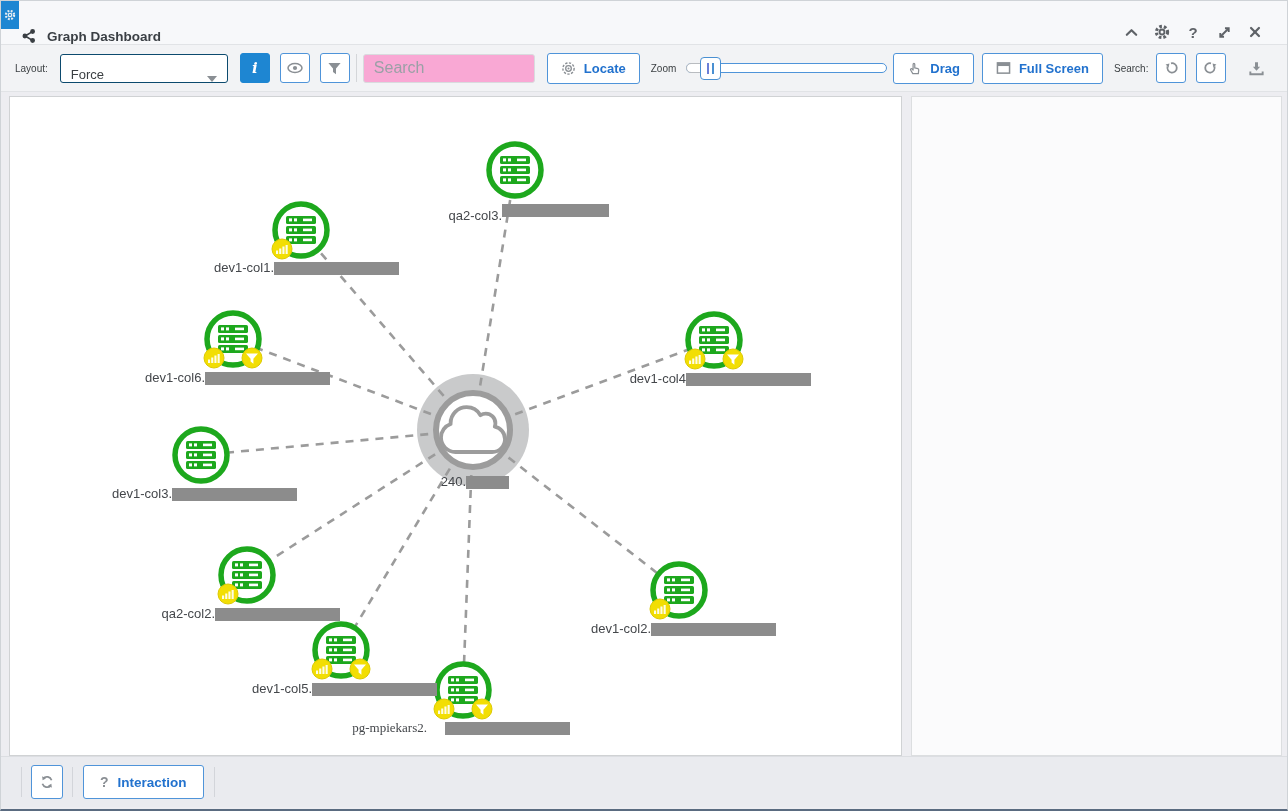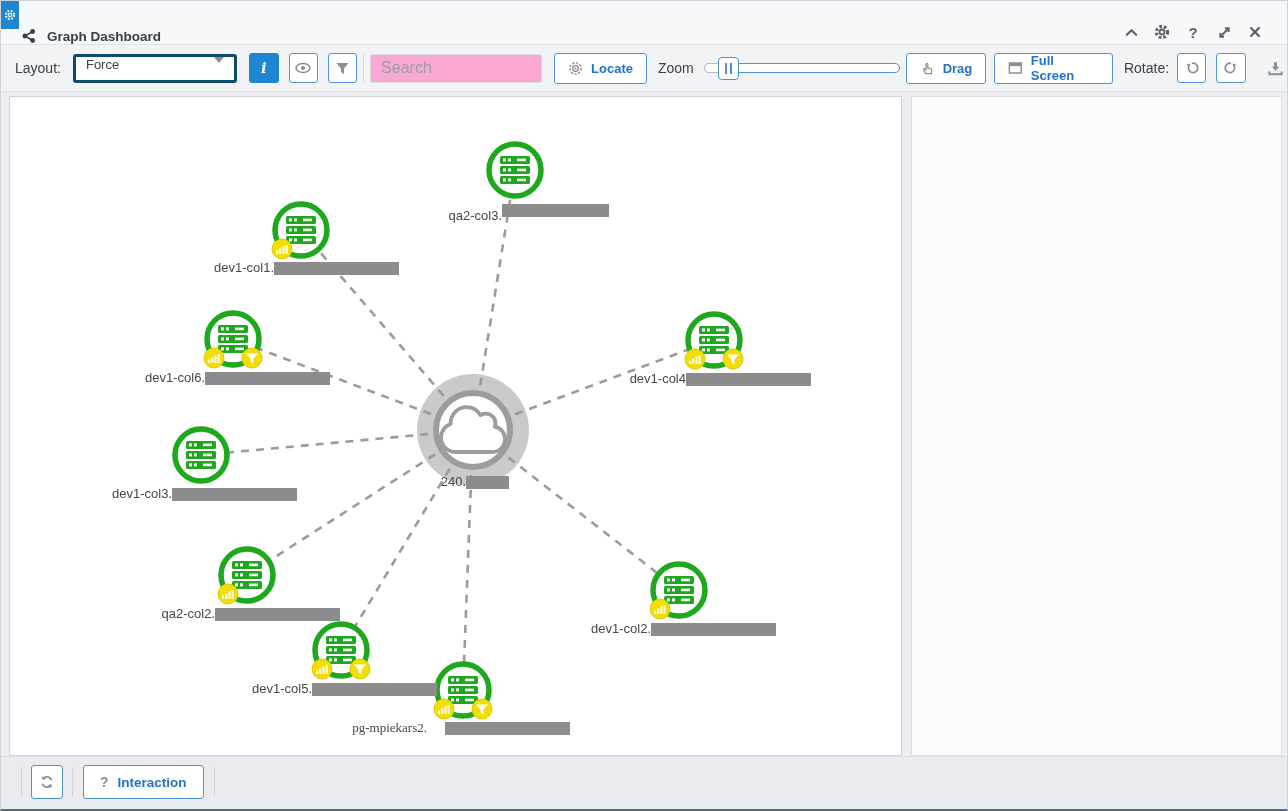--- a/index.html
+++ b/index.html
@@ -13,23 +13,23 @@
   .corner-badge { position:absolute; left:0; top:0; width:18px; height:28px; background:#1e86d2;
                   display:flex; align-items:center; justify-content:center; z-index:5; }
   .title-share { margin-right:10px; display:flex; }
   .title-text { font-size:13.5px; font-weight:bold; color:#3a3f44; }
   .tb-right { margin-left:auto; display:flex; align-items:center; gap:7px; padding-right:20px; }
   .tb-icon-btn { width:24px; height:24px; display:flex; align-items:center; justify-content:center; cursor:pointer; }
 
   
   .toolbar { position:absolute; left:0; top:44px; right:0; height:47px; background:#f2f3f5;
              border-bottom:1px solid #e1e3e6; display:flex; align-items:center; padding-left:14px; }
-  .lbl { font-size:14px; color:#3c4043; }
-  .select { width:168px; height:29px; margin-left:12px; background:#fff; border:3px solid #0c4a6e;
-            border-radius:3px; display:flex; align-items:flex-start; padding:0 10px; cursor:pointer;gap:37px; }
+  .lbl { font-size:10px; color:#3c4043; }
+  .select { width:168px; height:29px; margin-left:12px; background:#fff; border:1px solid #0c4a6e;
+            border-radius:3px; display:flex; align-items:flex-end; padding:0 10px; cursor:pointer;gap:37px; }
   .select .val { font-size:13px; color:#3c4043; }
   .caret { margin-left:auto; width:0; height:0; border-left:5px solid transparent; border-right:5px solid transparent;
            border-top:6px solid #8a8f94; }
   .tbtn { width:30px; height:30px; border:1px solid #4f94d9; border-radius:3px; background:#fff;
           display:flex; align-items:center; justify-content:center; cursor:pointer; }
   .tbtn.primary { background:#1e86d2; border-color:#1e86d2; }
   .info-i { color:#fff; font-family:"DejaVu Serif", serif; font-style:italic; font-weight:bold; font-size:15px; }
   .vdiv { width:1px; height:28px; background:#d4d6d9; margin:0 6px; }
   .search { width:172px; height:29px; background:#f9a8d4; border:1px solid #d9dbde; border-radius:3px;
             font-size:16px; color:#3c4043; padding:0 10px; outline:none; font-family:"Liberation Sans",sans-serif; }
@@ -168,21 +168,21 @@
       </svg>
       <span class="bl-text">Drag</span>
     </div>
     <div class="btn-labeled" style="margin-left:8px;">
       <svg width="15" height="14" viewBox="0 0 16 15">
         <rect x="1.5" y="2" width="13" height="11" fill="none" stroke="#8a8f94" stroke-width="1.6"></rect>
         <rect x="1.5" y="2" width="13" height="3.4" fill="#8a8f94"></rect>
       </svg>
       <span class="bl-text">Full Screen</span>
     </div>
-    <span class="lbl" style="margin-left:11px;">Rotate:</span>
+    <span class="lbl" style="margin-left:11px;">Search:</span>
     <div class="tbtn" style="margin-left:8px;">
       <svg width="16" height="16" viewBox="0 0 16 16">
         <path d="M4.6 6.4 A4.7 4.7 0 1 0 8 3.3" fill="none" stroke="#8a8f94" stroke-width="1.8"></path>
         <polygon points="2.6,4.6 6.4,3.6 5.6,7.5" fill="#8a8f94"></polygon>
       </svg>
     </div>
     <div class="tbtn" style="margin-left:10px;">
       <svg width="16" height="16" viewBox="0 0 16 16">
         <path d="M11.4 6.4 A4.7 4.7 0 1 1 8 3.3" fill="none" stroke="#8a8f94" stroke-width="1.8"></path>
         <polygon points="13.4,4.6 9.6,3.6 10.4,7.5" fill="#8a8f94"></polygon>

